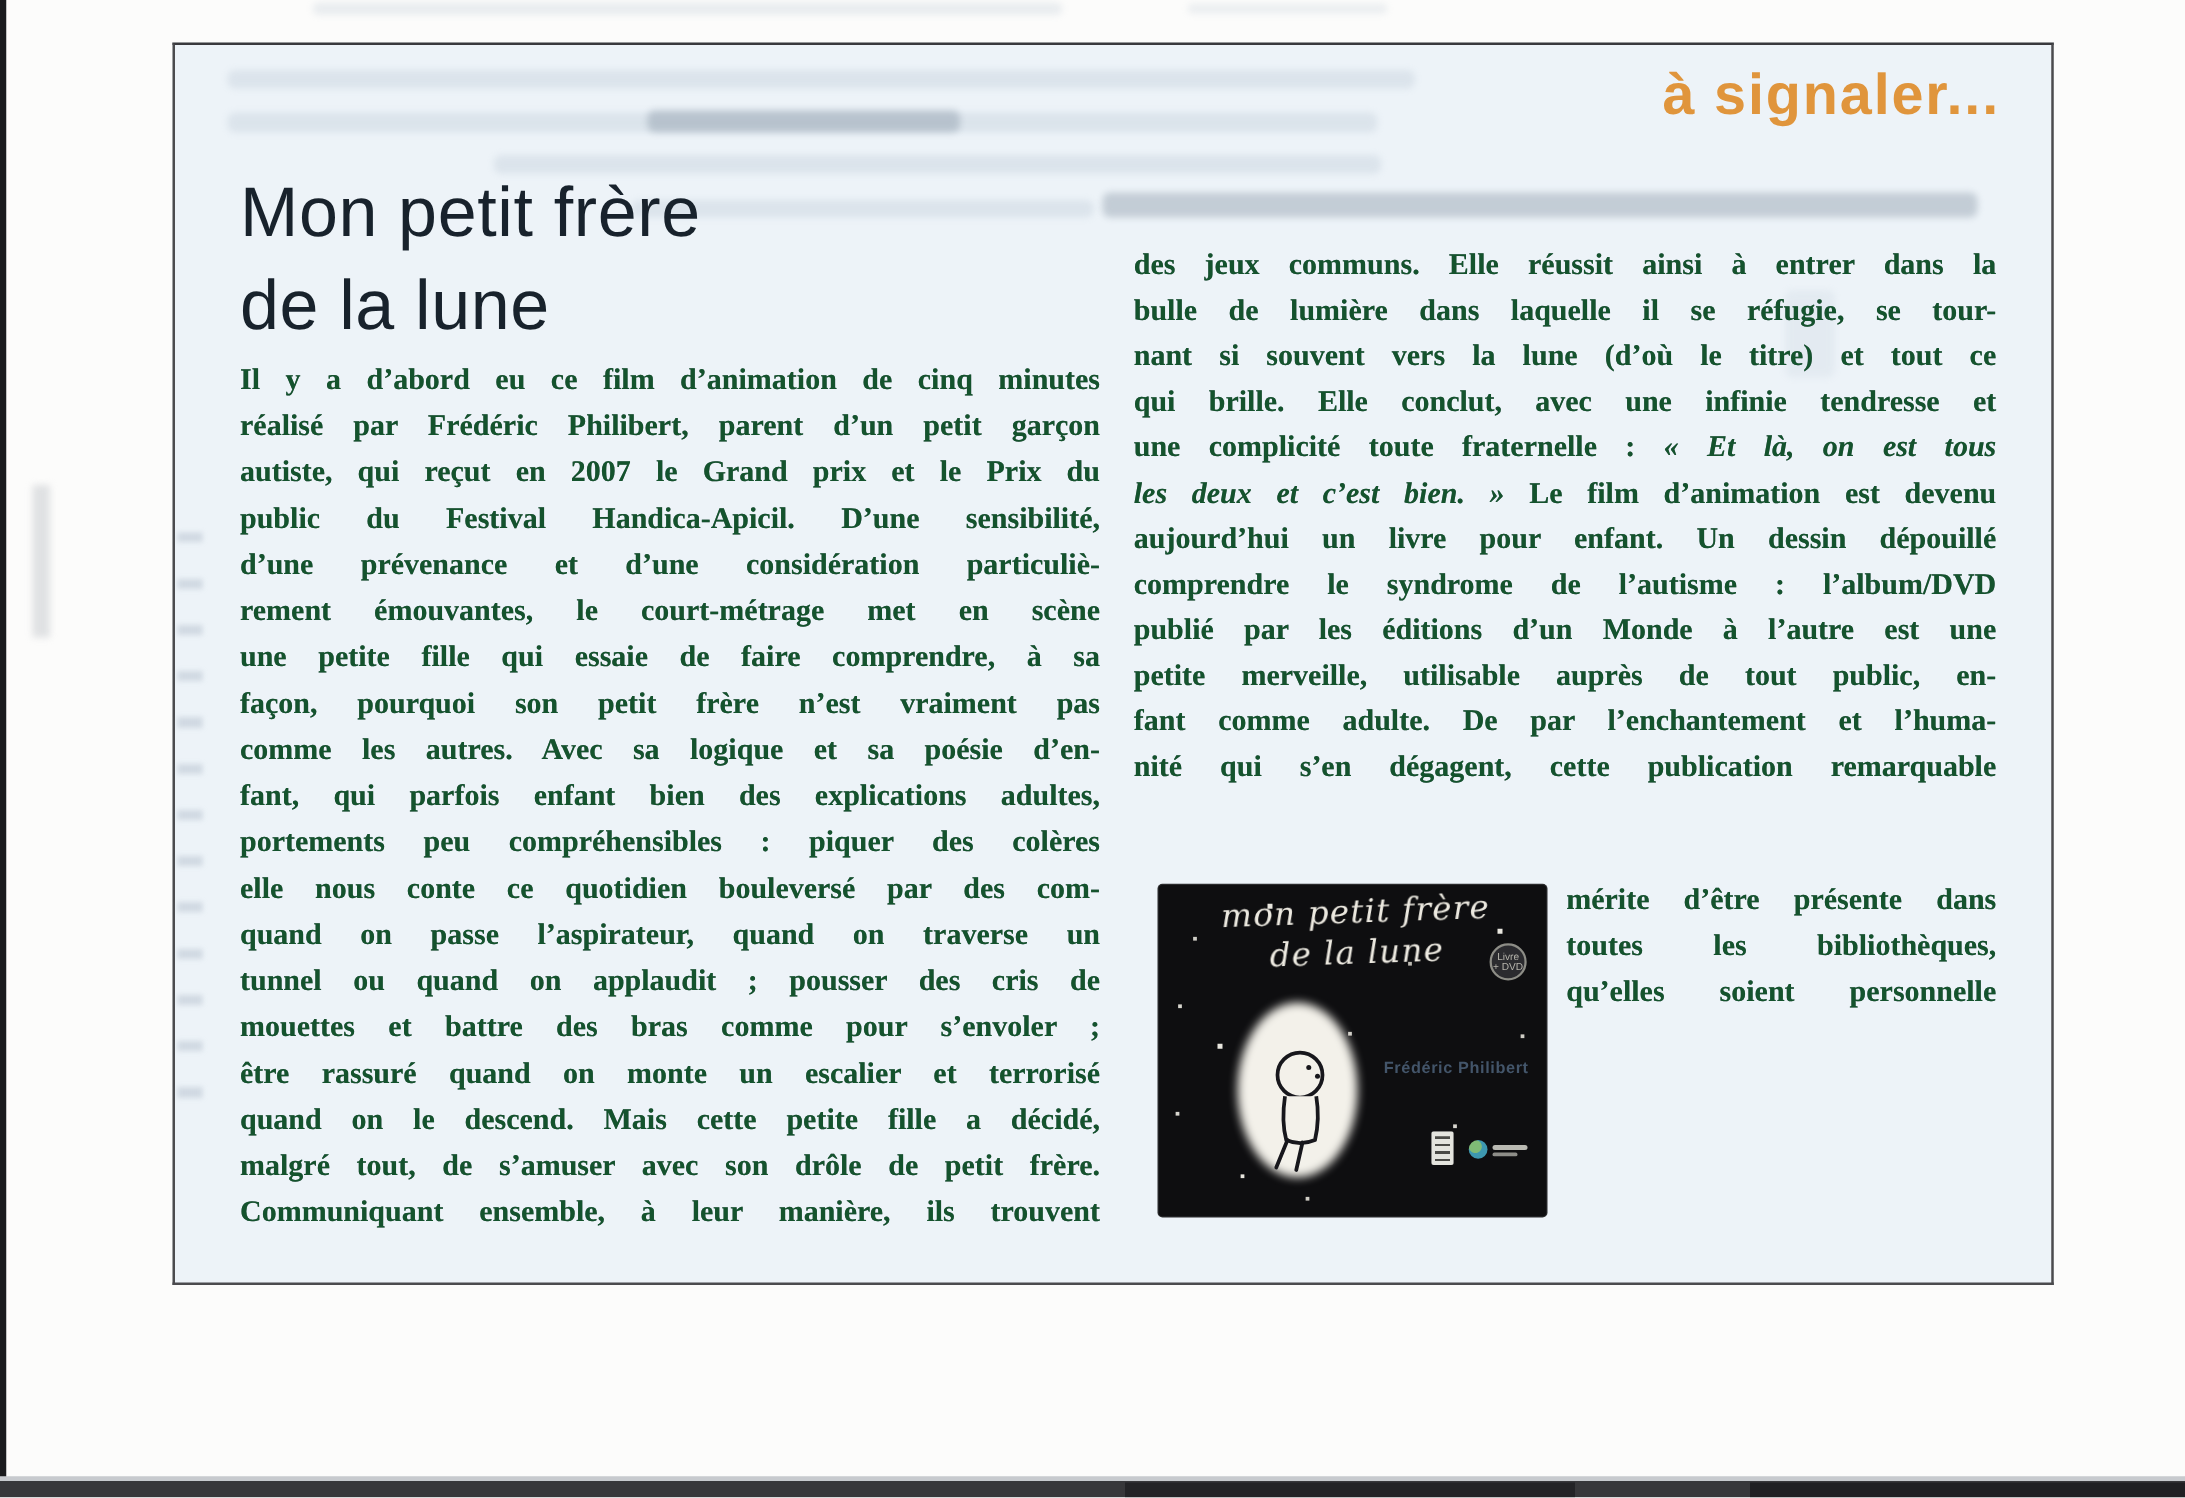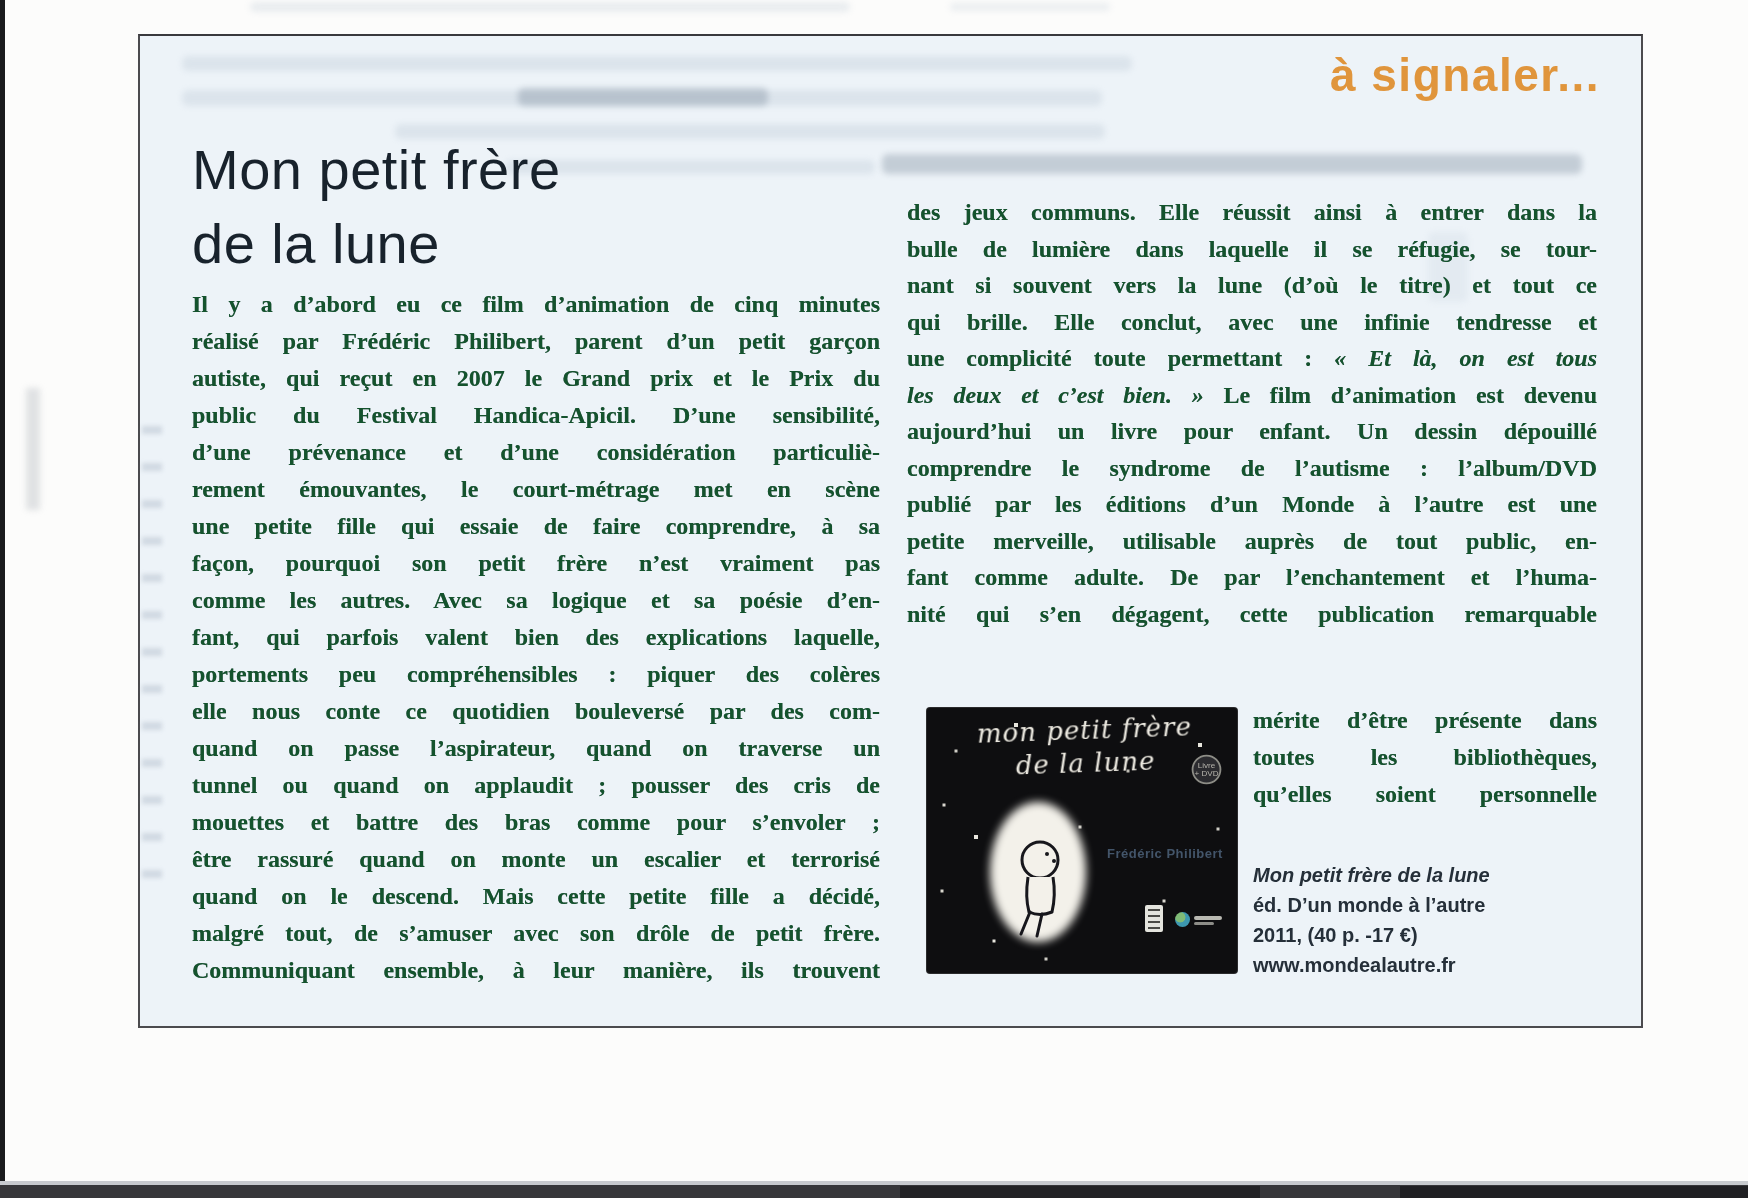--- a/index.html
+++ b/index.html
@@ -160,38 +160,38 @@
     <div class="col left-col">
       <div class="tline">Il y a d’abord eu ce film d’animation de cinq minutes</div>
       <div class="tline">réalisé par Frédéric Philibert, parent d’un petit garçon</div>
       <div class="tline">autiste, qui reçut en 2007 le Grand prix et le Prix du</div>
       <div class="tline">public du Festival Handica-Apicil. D’une sensibilité,</div>
       <div class="tline">d’une prévenance et d’une considération particuliè-</div>
       <div class="tline">rement émouvantes, le court-métrage met en scène</div>
       <div class="tline">une petite fille qui essaie de faire comprendre, à sa</div>
       <div class="tline">façon, pourquoi son petit frère n’est vraiment pas</div>
       <div class="tline">comme les autres. Avec sa logique et sa poésie d’en-</div>
-      <div class="tline">fant, qui parfois valent bien des explications laquelle,</div>
+      <div class="tline">fant, qui parfois enfant bien des explications adultes,</div>
       <div class="tline">portements peu compréhensibles : piquer des colères</div>
       <div class="tline">elle nous conte ce quotidien bouleversé par des com-</div>
       <div class="tline">quand on passe l’aspirateur, quand on traverse un</div>
       <div class="tline">tunnel ou quand on applaudit ; pousser des cris de</div>
       <div class="tline">mouettes et battre des bras comme pour s’envoler ;</div>
       <div class="tline">être rassuré quand on monte un escalier et terrorisé</div>
       <div class="tline">quand on le descend. Mais cette petite fille a décidé,</div>
       <div class="tline">malgré tout, de s’amuser avec son drôle de petit frère.</div>
       <div class="tline">Communiquant ensemble, à leur manière, ils trouvent</div>
     </div>
 
     <div class="col right-col">
       <div class="tline">des jeux communs. Elle réussit ainsi à entrer dans la</div>
       <div class="tline">bulle de lumière dans laquelle il se réfugie, se tour-</div>
       <div class="tline">nant si souvent vers la lune (d’où le titre) et tout ce</div>
       <div class="tline">qui brille. Elle conclut, avec une infinie tendresse et</div>
-      <div class="tline"><span>une complicité toute permettant : </span><span class="ital">« Et là, on est tous</span></div>
+      <div class="tline"><span>une complicité toute fraternelle : </span><span class="ital">« Et là, on est tous</span></div>
       <div class="tline"><span class="ital">les deux et c’est bien. »</span><span> Le film d’animation est devenu</span></div>
       <div class="tline">aujourd’hui un livre pour enfant. Un dessin dépouillé</div>
       <div class="tline">comprendre le syndrome de l’autisme : l’album/DVD</div>
       <div class="tline">publié par les éditions d’un Monde à l’autre est une</div>
       <div class="tline">petite merveille, utilisable auprès de tout public, en-</div>
       <div class="tline">fant comme adulte. De par l’enchantement et l’huma-</div>
       <div class="tline">nité qui s’en dégagent, cette publication remarquable</div>
     </div>
 
     <div class="col wrap-col">
@@ -218,26 +218,20 @@
       </svg>
       <div class="cover-author">Frédéric Philibert</div>
       <div class="cover-logo-1"></div>
       <div class="cover-logo-2">
         <div class="globe"></div>
         <div class="wordmark"></div>
         <div class="wordmark2"></div>
       </div>
     </div>
 
-    <div class="book-info">
-      <div class="bi-title">Mon petit frère de la lune</div>
-      <div>éd. D’un monde à l’autre</div>
-      <div>2011, (40 p. -17 €)</div>
-      <div>www.mondealautre.fr</div>
-    </div>
 
   </div>
 
 
   <div class="scan-bottom">
     <div class="dark-seg1"></div>
     <div class="dark-seg2"></div>
   </div>
 
 </div>

